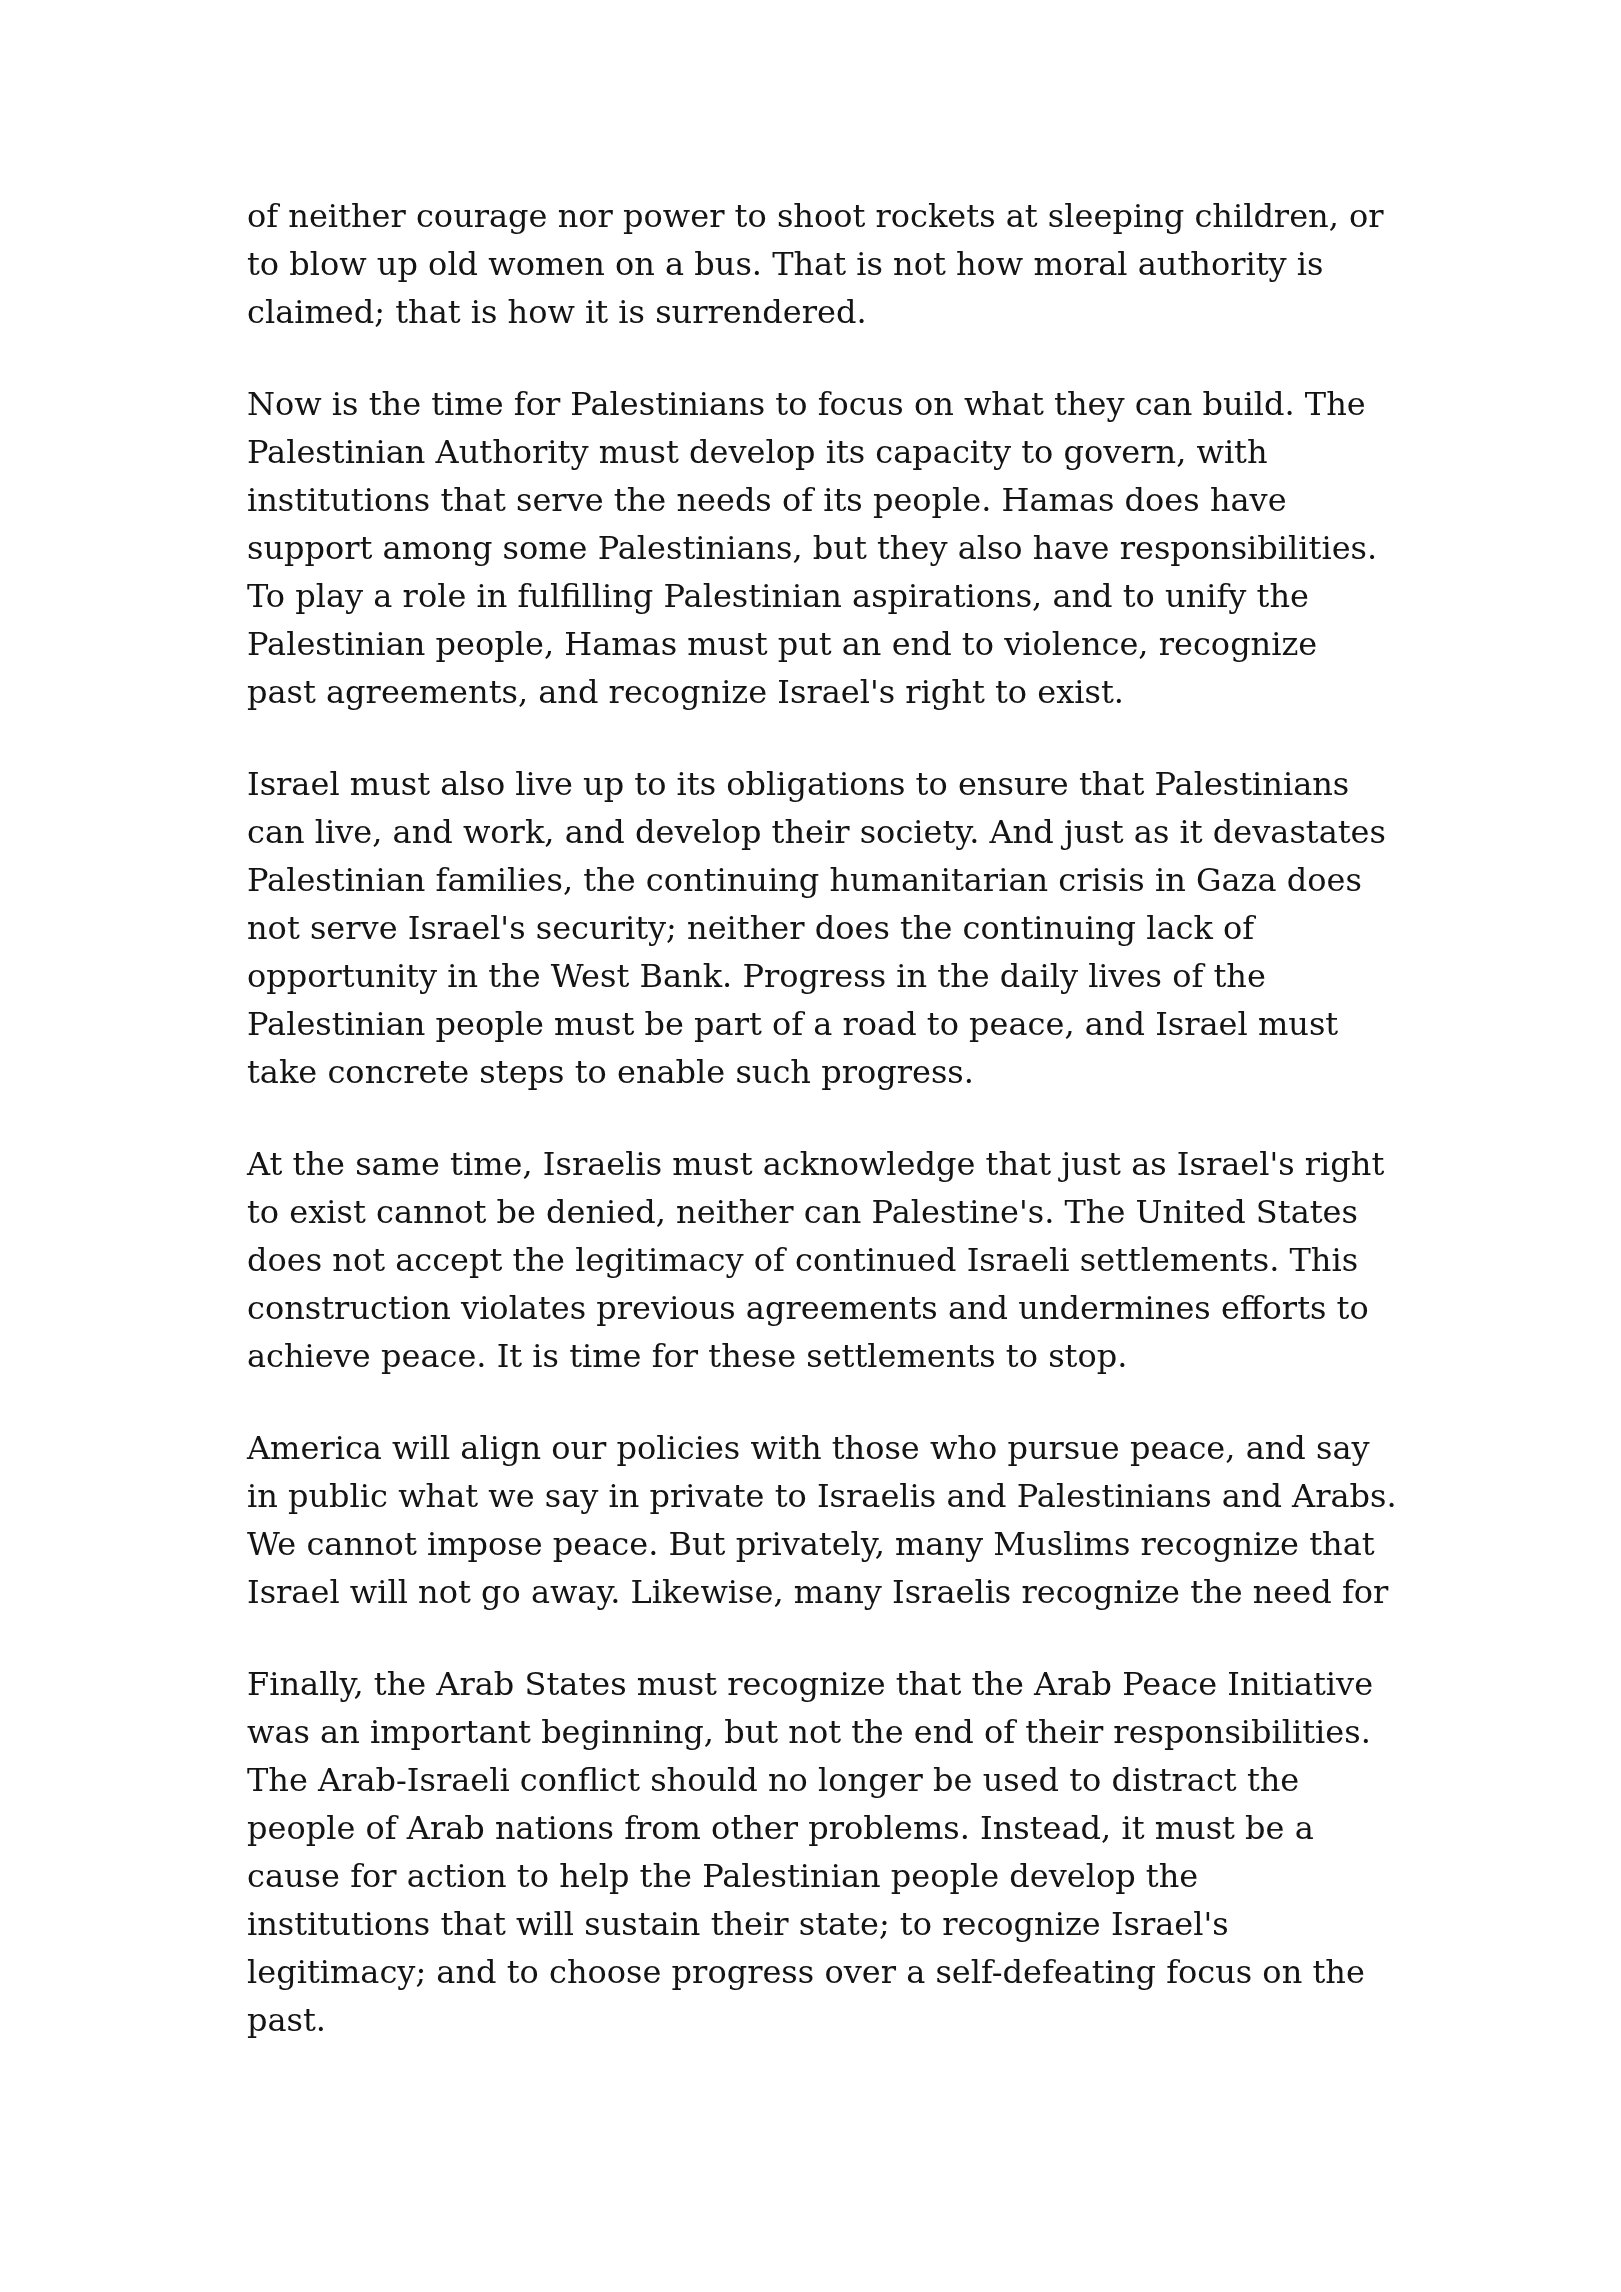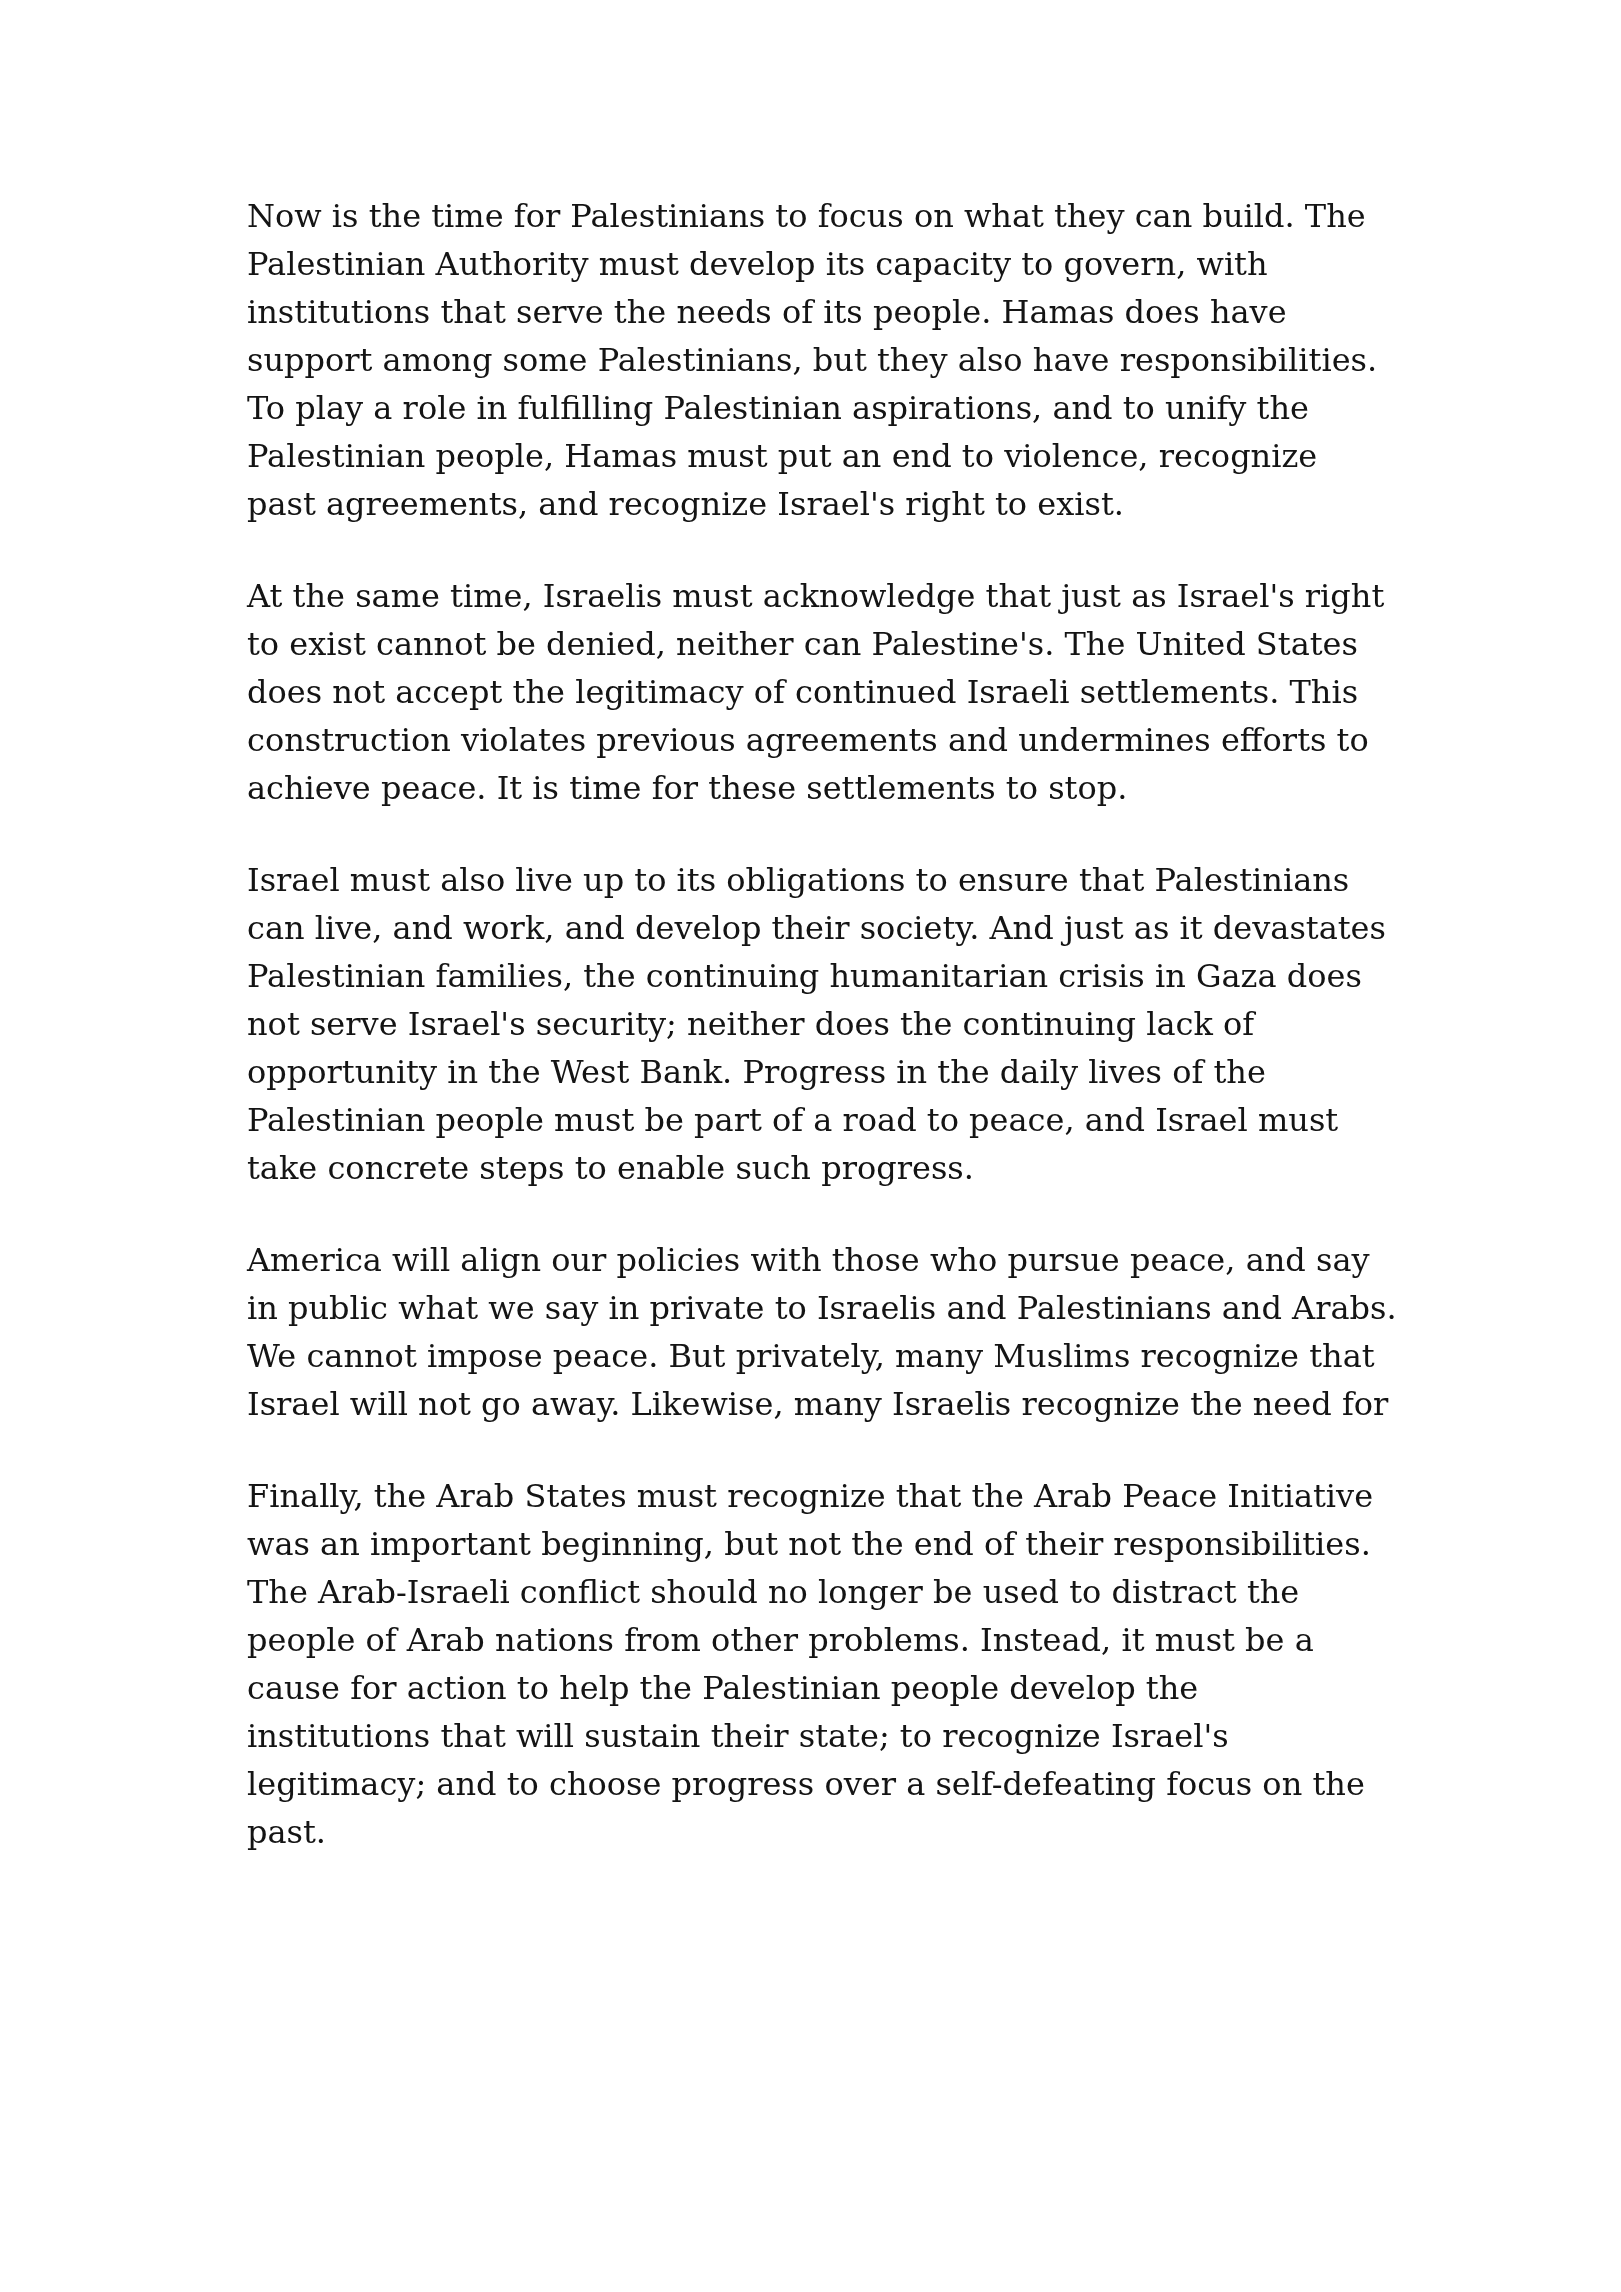--- a/index.html
+++ b/index.html
@@ -28,39 +28,42 @@
     color: #141414;
     white-space: pre;
     letter-spacing: 0;
   }
 </style>
 </head>
 <body>
 
 <div class="page">
   <div class="content">
+    <p class="para">of neither courage nor power to shoot rockets at sleeping children, or
+to blow up old women on a bus. That is not how moral authority is
+claimed; that is how it is surrendered.</p>
     <p class="para">Now is the time for Palestinians to focus on what they can build. The
 Palestinian Authority must develop its capacity to govern, with
 institutions that serve the needs of its people. Hamas does have
 support among some Palestinians, but they also have responsibilities.
 To play a role in fulfilling Palestinian aspirations, and to unify the
 Palestinian people, Hamas must put an end to violence, recognize
 past agreements, and recognize Israel's right to exist.</p>
-    <p class="para">At the same time, Israelis must acknowledge that just as Israel's right
-to exist cannot be denied, neither can Palestine's. The United States
-does not accept the legitimacy of continued Israeli settlements. This
-construction violates previous agreements and undermines efforts to
-achieve peace. It is time for these settlements to stop.</p>
     <p class="para">Israel must also live up to its obligations to ensure that Palestinians
 can live, and work, and develop their society. And just as it devastates
 Palestinian families, the continuing humanitarian crisis in Gaza does
 not serve Israel's security; neither does the continuing lack of
 opportunity in the West Bank. Progress in the daily lives of the
 Palestinian people must be part of a road to peace, and Israel must
 take concrete steps to enable such progress.</p>
+    <p class="para">At the same time, Israelis must acknowledge that just as Israel's right
+to exist cannot be denied, neither can Palestine's. The United States
+does not accept the legitimacy of continued Israeli settlements. This
+construction violates previous agreements and undermines efforts to
+achieve peace. It is time for these settlements to stop.</p>
     <p class="para">America will align our policies with those who pursue peace, and say
 in public what we say in private to Israelis and Palestinians and Arabs.
 We cannot impose peace. But privately, many Muslims recognize that
 Israel will not go away. Likewise, many Israelis recognize the need for</p>
     <p class="para">Finally, the Arab States must recognize that the Arab Peace Initiative
 was an important beginning, but not the end of their responsibilities.
 The Arab-Israeli conflict should no longer be used to distract the
 people of Arab nations from other problems. Instead, it must be a
 cause for action to help the Palestinian people develop the
 institutions that will sustain their state; to recognize Israel's

